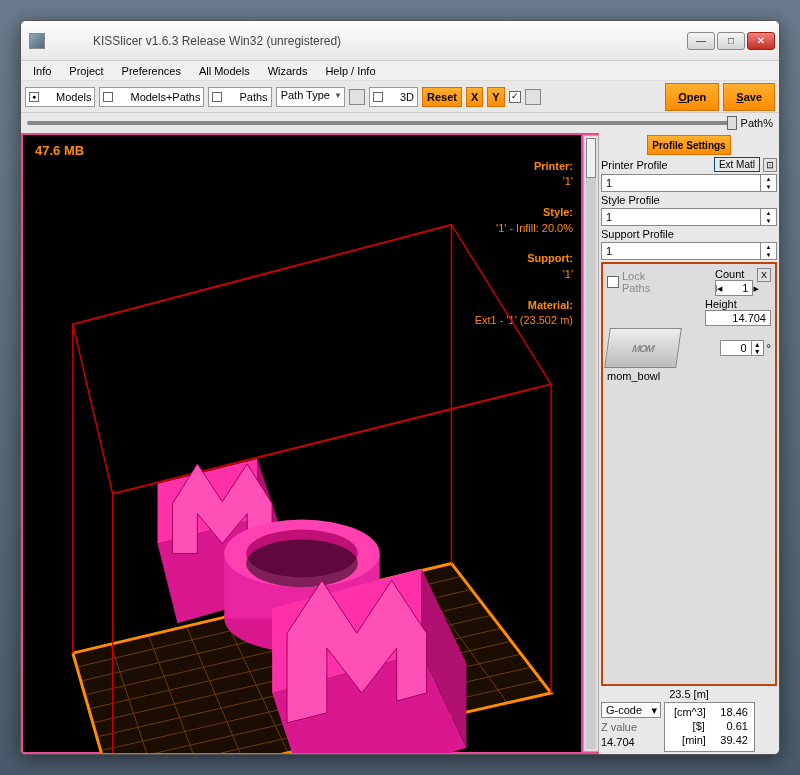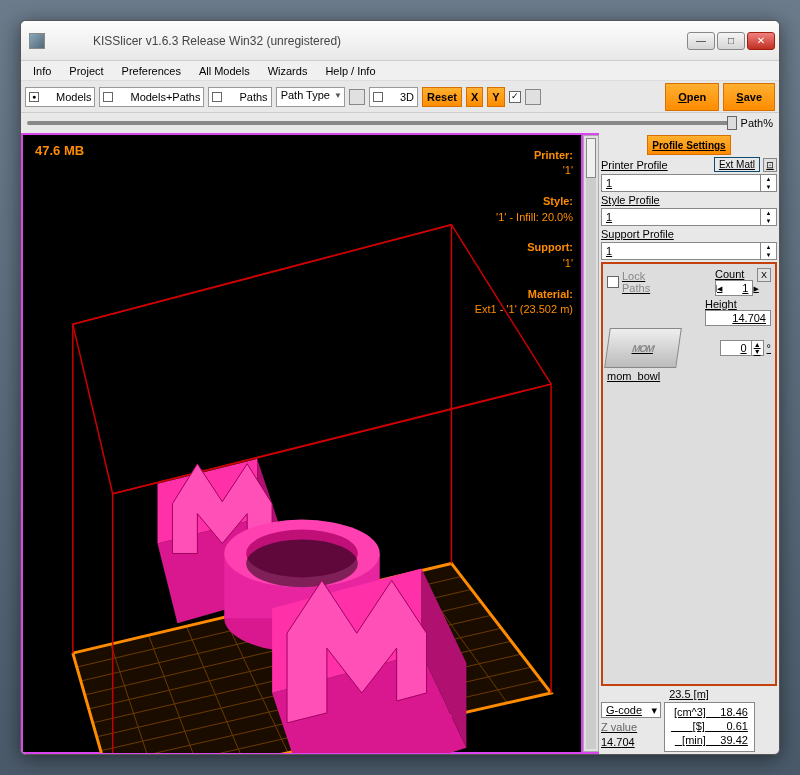--- a/index.html
+++ b/index.html
@@ -23,24 +23,24 @@
   .tbtn { border:1px solid #d87000; background:linear-gradient(#ffb030,#ff8c00); color:#000; font-weight:bold; padding:2px 6px; height:24px; display:flex; align-items:center;}
   .tbtn.sm { height:20px; padding:1px 4px; font-weight:bold;}
   .tbtn.big { font-size:18px; height:28px; padding:2px 12px;}
   .tbtn.big u { text-decoration: underline; }
   .chk { width:12px; height:12px; border:1px solid #666; background:#fff; display:inline-flex; align-items:center; justify-content:center;}
   .chk.on::after{content:"✓"; font-size:9px; line-height:1;}
   .smallsq { width:16px; height:16px; border:1px solid #888; background:#e0e0e0;}
   .pathrow { height:20px; background:#e8e8e8; display:flex; align-items:center; padding:0 6px; gap:4px;}
   .slider { flex:1; height:4px; background:#888; position:relative; border-radius:2px;}
   .slider .thumb { position:absolute; right:0; top:-5px; width:10px; height:14px; background:#ddd; border:1px solid #666;}
-  .body { flex:1; display:flex; background:#d946ef; overflow:hidden;text-decoration:underline;}
+  .body { flex:1; display:flex; background:#ec4899; overflow:hidden;}
   .viewport { flex:1; background:#000; position:relative; margin:2px;}
   .vp-mem { position:absolute; top:8px; left:12px; color:#ff8c00; font-weight:bold; font-size:13px;}
-  .vp-info { position:absolute; top:13px; right:8px; text-align:right; color:#ff8c00; font-size:11px; line-height:1.4;}
+  .vp-info { position:absolute; top:24px; right:8px; text-align:right; color:#ff8c00; font-size:11px; line-height:1.4;}
   .vp-info b { font-weight:bold; display:block;}
   .scrollbar-v { width:16px; background:#e0e0e0; border:1px solid #aaa; margin:2px 0 2px 0; position:relative;}
   .scrollbar-v .track { position:absolute; top:2px; bottom:2px; left:2px; right:2px; background:#ccc;}
   .scrollbar-v .vthumb { position:absolute; top:2px; left:2px; right:2px; height:40px; background:#f0f0f0; border:1px solid #888;}
   .sidebar { width:180px; background:#e8e8e8; padding:2px; display:flex; flex-direction:column; gap:2px;}
   .profile-btn { align-self:center; }
   .lbl { font-size:11px; color:#000;}
   .sel { border:1px solid #888; background:#fff; height:18px; display:flex; align-items:center; padding:0 16px 0 4px; position:relative;}
   .sel .ar { position:absolute; right:0; top:0; bottom:0; width:16px; border-left:1px solid #888; display:flex; flex-direction:column;}
   .sel .ar span{flex:1; display:flex; align-items:center; justify-content:center; font-size:6px;}

